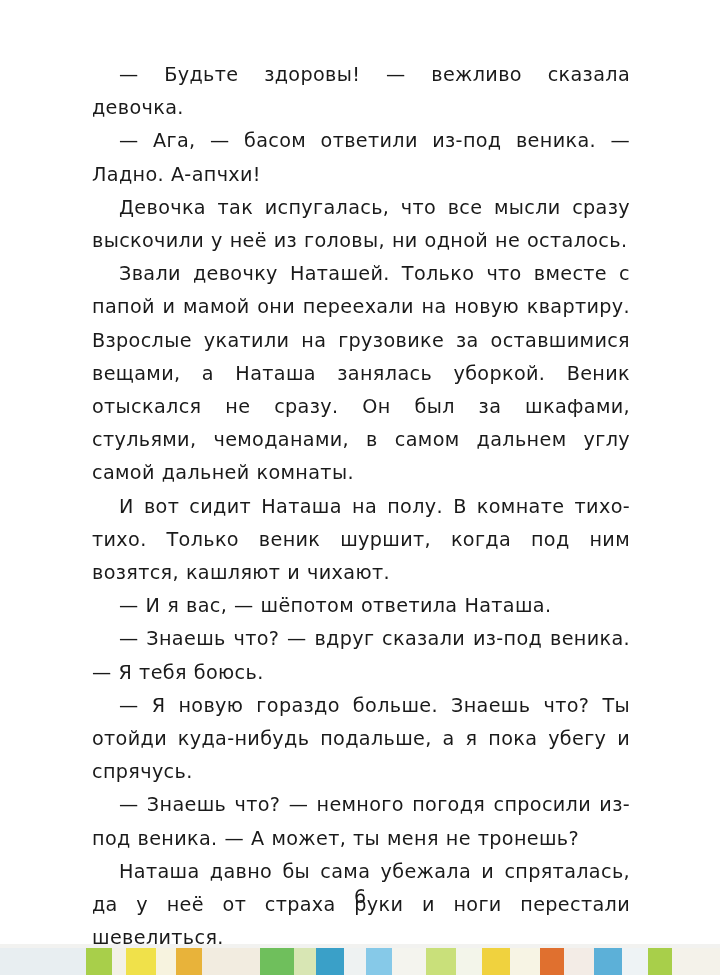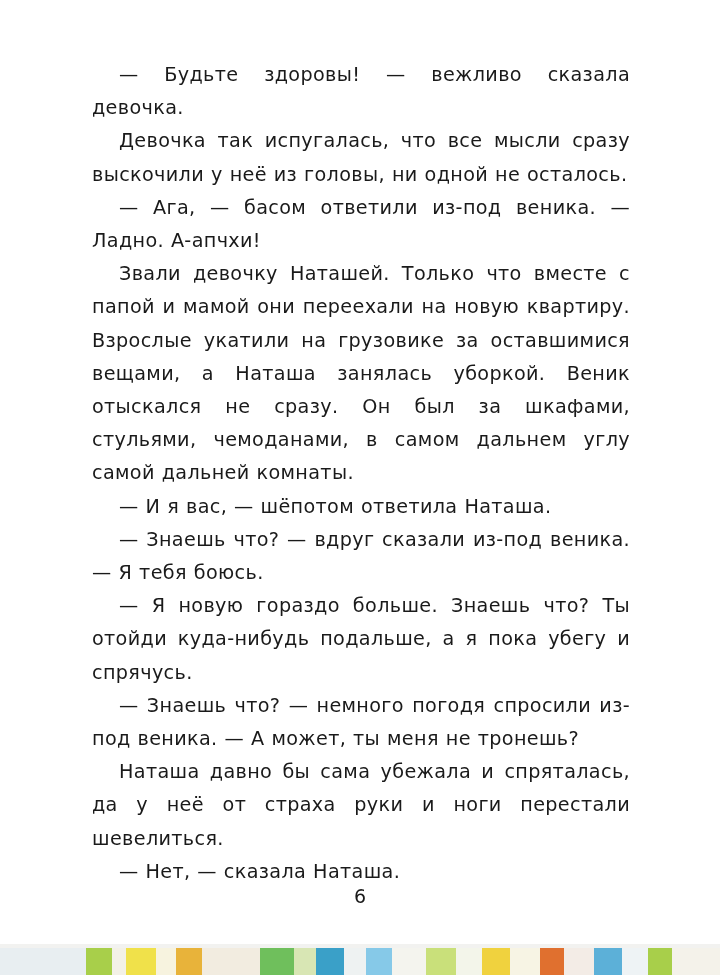--- a/index.html
+++ b/index.html
@@ -75,23 +75,24 @@
     background: #f2f2f0;
   }
 </style>
 </head>
 <body>
 
 <div class="page">
 
   <div class="text-block">
     <p class="para indent">— Будьте здоровы! — вежливо сказала девочка.</p>
+    <p class="para indent">— Ага, — басом ответили из-под веника. — Ладно. А-апчхи!</p>
     <p class="para indent">Девочка так испугалась, что все мысли сразу выскочили у неё из головы, ни одной не осталось.</p>
-    <p class="para indent">— Ага, — басом ответили из-под веника. — Ладно. А-апчхи!</p>
     <p class="para indent">Звали девочку Наташей. Только что вместе с папой и мамой они переехали на новую квартиру. Взрослые укатили на грузовике за оставшимися вещами, а Наташа занялась уборкой. Веник отыскался не сразу. Он был за шкафами, стульями, чемоданами, в самом дальнем углу самой дальней комнаты.</p>
+    <p class="para indent">И вот сидит Наташа на полу. В комнате тихо-тихо. Только веник шуршит, когда под ним возятся, кашляют и чихают.</p>
     <p class="para indent">— И я вас, — шёпотом ответила Наташа.</p>
     <p class="para indent">— Знаешь что? — вдруг сказали из-под веника. — Я тебя боюсь.</p>
     <p class="para indent">— Я новую гораздо больше. Знаешь что? Ты отойди куда-нибудь подальше, а я пока убегу и спрячусь.</p>
     <p class="para indent">— Знаешь что? — немного погодя спросили из-под веника. — А может, ты меня не тронешь?</p>
     <p class="para indent">Наташа давно бы сама убежала и спряталась, да у неё от страха руки и ноги перестали шевелиться.</p>
     <p class="para indent">— Нет, — сказала Наташа.</p>
 
   </div>
 
   <div class="page-number">6</div>

